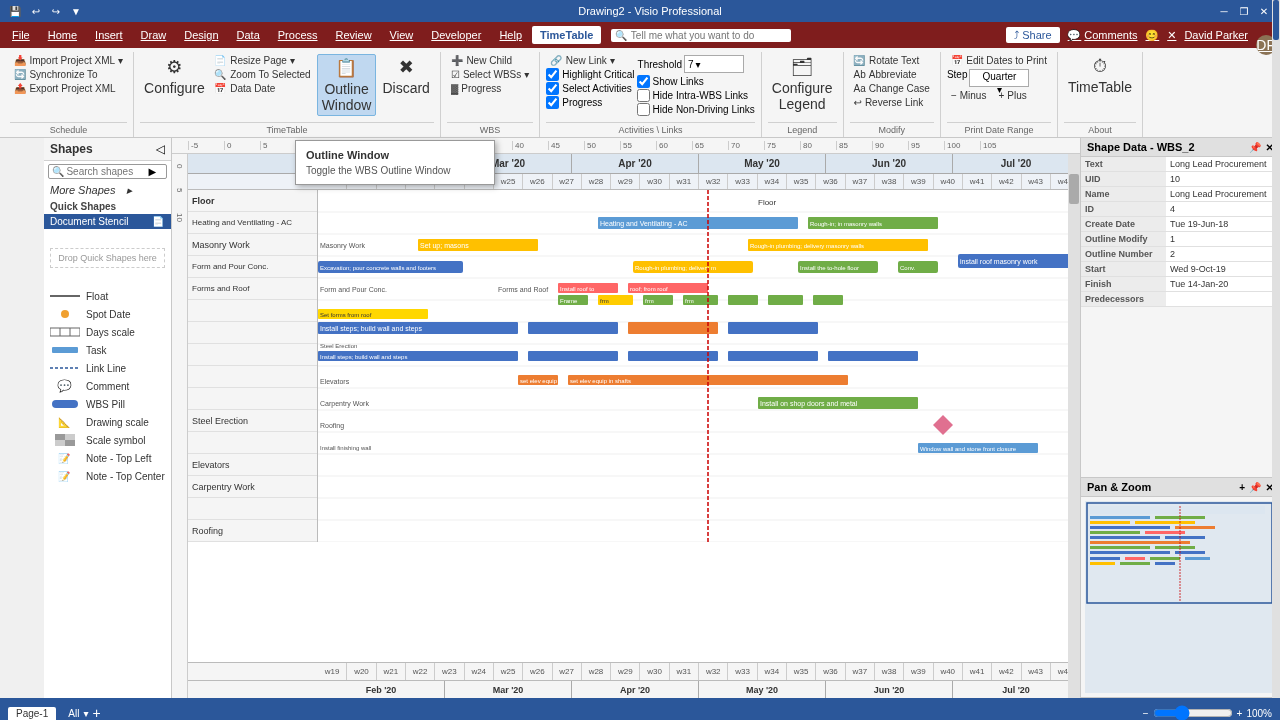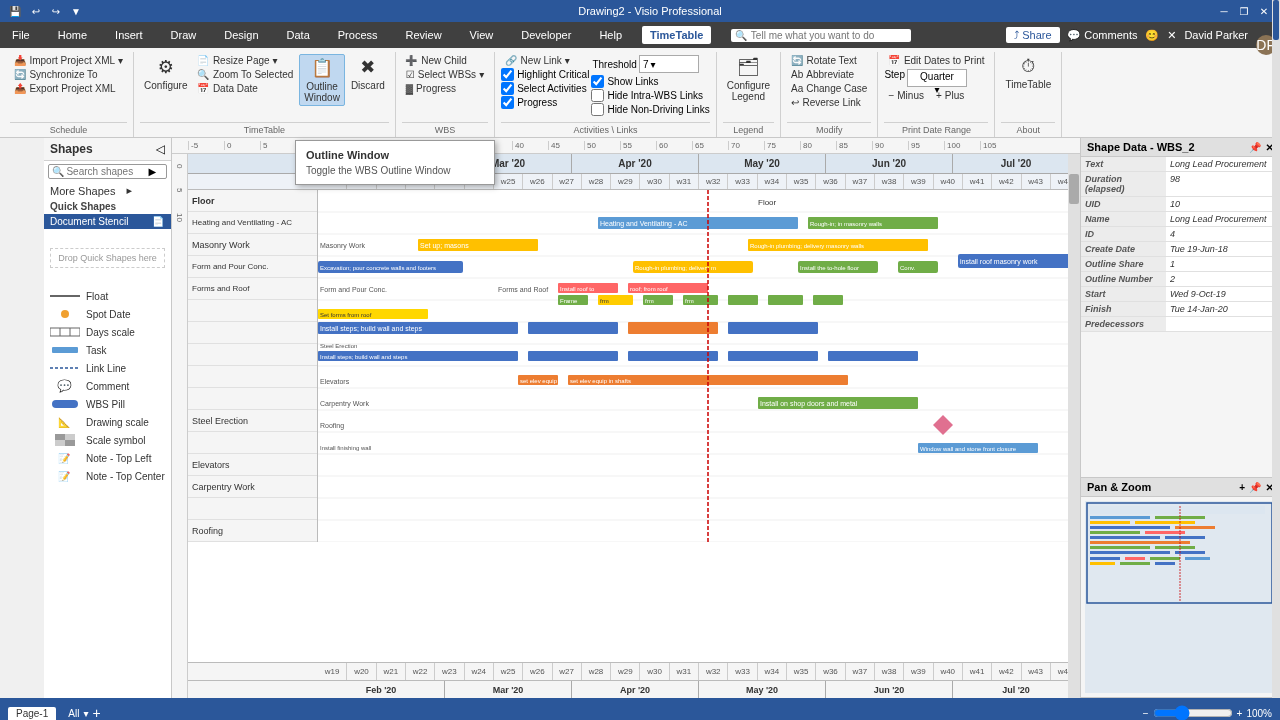--- a/index.html
+++ b/index.html
@@ -17,26 +17,27 @@
     }
     #title-bar .title { flex: 1; text-align: center; font-size: 11px; }
     #title-bar .win-controls { display: flex; gap: 4px; }
     #title-bar .win-btn { width: 16px; height: 16px; display: flex; align-items: center; justify-content: center; font-size: 10px; cursor: pointer; color: white; }
     #title-bar .quick-access { display: flex; gap: 4px; align-items: center; }
     #title-bar .quick-btn { width: 16px; height: 16px; color: white; display: flex; align-items: center; justify-content: center; font-size: 10px; cursor: pointer; }
 
     
     #menu-bar {
       height: 26px;
-      background: #404040;
+      background: #7f1d1d;
       display: flex;
       align-items: center;
       padding: 0 4px;
-      gap: 12px;
+      gap: 2px;
       color: white;
+      text-decoration: underline;
     }
     #menu-bar .menu-item {
       padding: 3px 8px;
       font-size: 11px;
       cursor: pointer;
       border-radius: 2px;
       color: white;
     }
     #menu-bar .menu-item.active { background: white; color: #2b579a; }
     #menu-bar .search-box {
@@ -100,21 +101,21 @@
       justify-content: flex-start;
       padding: 2px 4px;
       cursor: pointer;
       border-radius: 2px;
       min-width: 32px;
       font-size: 9px;
       text-align: center;
       color: #333;
     }
     .ribbon-btn .icon { font-size: 18px; margin-bottom: 2px; }
-    .ribbon-btn .label { font-size: 10px; white-space: nowrap; }
+    .ribbon-btn .label { font-size: 14px; white-space: nowrap; }
     .ribbon-btn-small {
       display: flex;
       align-items: center;
       gap: 3px;
       padding: 1px 4px;
       cursor: pointer;
       border-radius: 2px;
       font-size: 10px;
       color: #333;
       white-space: nowrap;
@@ -169,26 +170,27 @@
       align-items: center;
       margin: 3px 4px;
       border: 1px solid #999;
       border-radius: 2px;
       padding: 1px 3px;
       gap: 2px;
     }
     #shapes-panel .search-bar input { border: none; outline: none; font-size: 10px; width: 80px; }
     #shapes-panel .more-shapes {
       display: flex;
-      align-items: flex-end;
+      align-items: flex-start;
       gap: 11px;
       padding: 2px 6px;
       cursor: pointer;
       font-size: 11px;
       color: #333;
+      font-style: italic;
     }
     #shapes-panel .quick-shapes { padding: 2px 6px; font-size: 10px; color: #444; font-weight: bold; }
     #shapes-panel .doc-stencil {
       display: flex;
       align-items: center;
       justify-content: space-between;
       padding: 2px 6px;
       background: #2b579a;
       color: white;
       font-size: 10px;
@@ -295,21 +297,21 @@
       display: flex;
       align-items: center;
       justify-content: space-between;
       padding: 3px 6px;
       background: #e0e0e0;
       border-bottom: 1px solid #c8c8c8;
       font-size: 11px;
       font-weight: bold;
     }
     .right-panel-header .header-controls { display: flex; gap: 4px; cursor: pointer; font-size: 10px; }
-    .data-table { width: 100%; border-collapse: collapse; font-size: 9px; font-style: italic; }
+    .data-table { width: 100%; border-collapse: collapse; font-size: 9px; }
     .data-table td { padding: 2px 4px; border-bottom: 1px solid #e0e0e0; vertical-align: top; }
     .data-table td:first-child { color: #555; font-weight: bold; width: 85px; background: #ececec; }
     .data-table td:last-child { color: #333; background: white; }
 
     
     #pan-zoom {
       height: 220px;
       border-bottom: 1px solid #c8c8c8;
       display: flex;
       flex-direction: column;
@@ -990,41 +992,37 @@
         </div>
       </div>
       <div style="overflow-y:auto;max-height:260px;">
         <table class="data-table">
           <tbody id="shape-data-tbody">
           <tr>
                 <td>Text</td>
                 <td>Long Lead Procurement</td>
               </tr>
               <tr>
-                <td>Duration (elapsed)</td>
-                <td>98</td>
-              </tr>
-              <tr>
                 <td>UID</td>
                 <td>10</td>
               </tr>
               <tr>
                 <td>Name</td>
                 <td>Long Lead Procurement</td>
               </tr>
               <tr>
                 <td>ID</td>
                 <td>4</td>
               </tr>
               <tr>
                 <td>Create Date</td>
                 <td>Tue 19-Jun-18</td>
               </tr>
               <tr>
-                <td>Outline Share</td>
+                <td>Outline Modify</td>
                 <td>1</td>
               </tr>
               <tr>
                 <td>Outline Number</td>
                 <td>2</td>
               </tr>
               <tr>
                 <td>Start</td>
                 <td>Wed 9-Oct-19</td>
               </tr>

